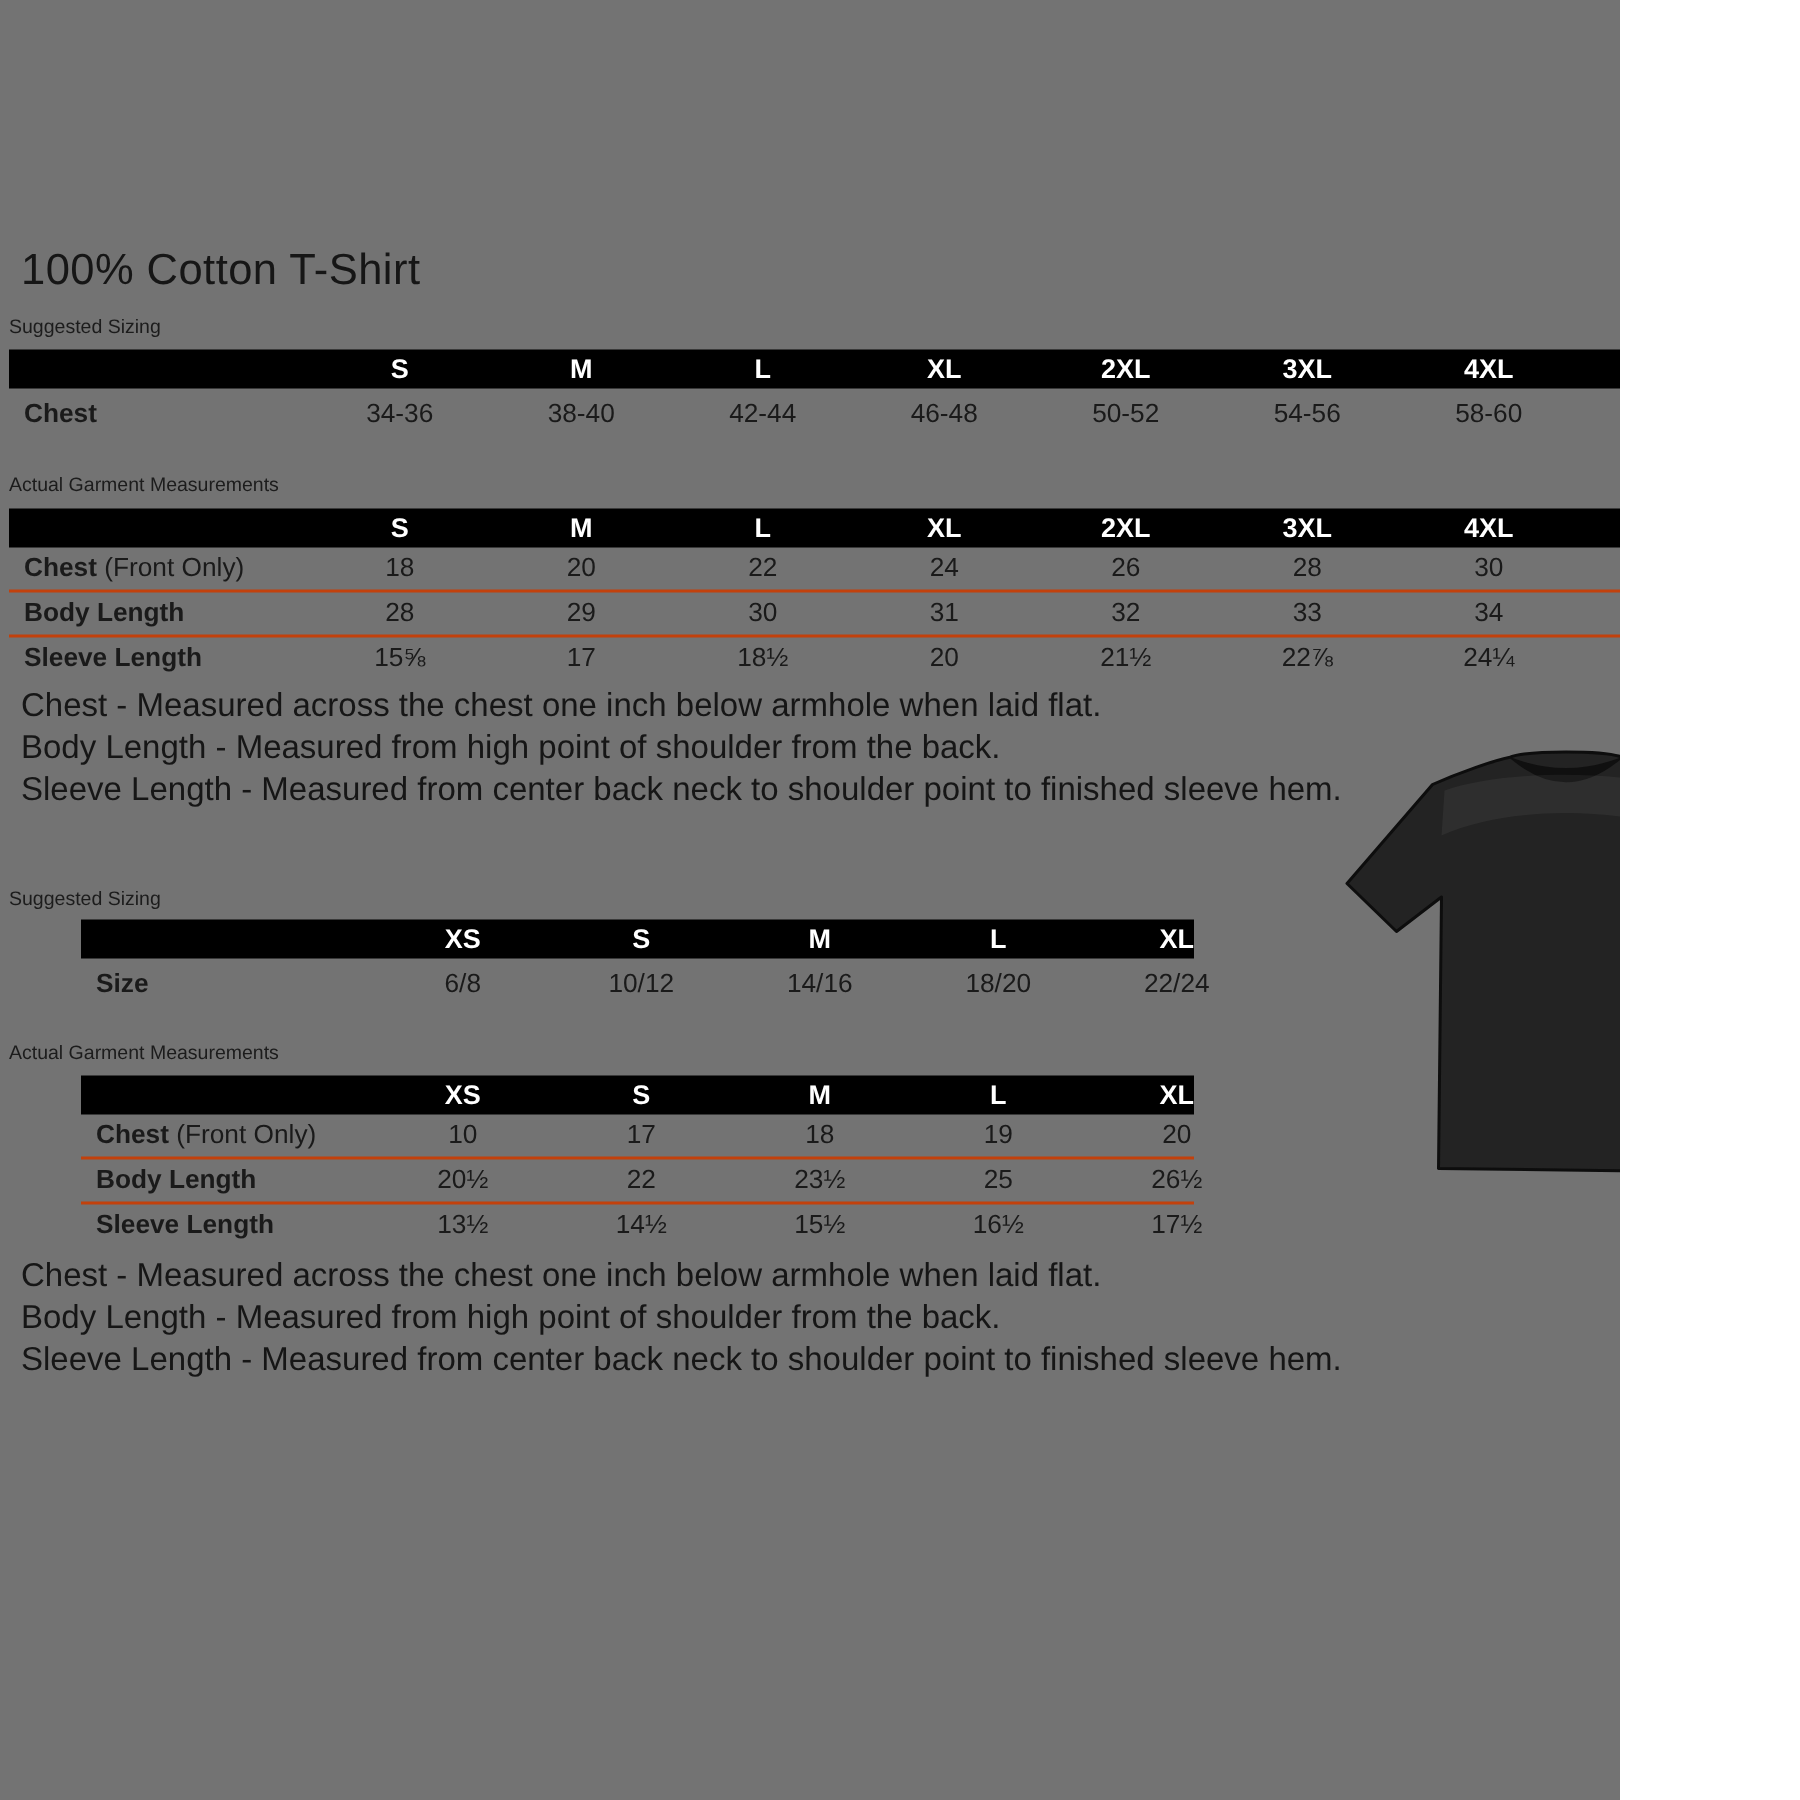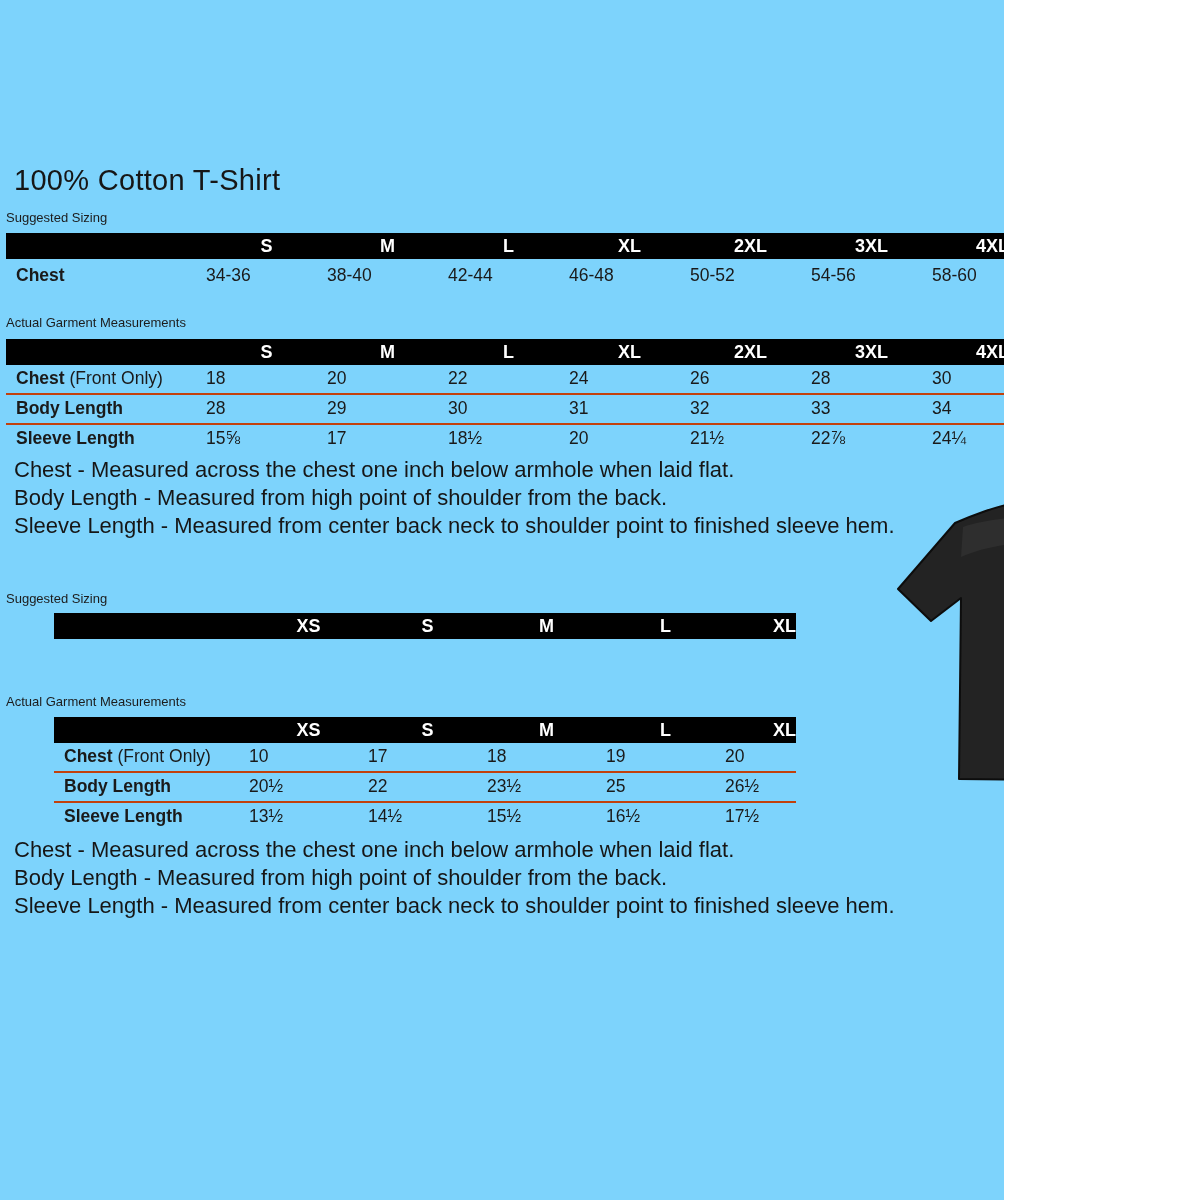--- a/index.html
+++ b/index.html
@@ -1,18 +1,18 @@
 <!DOCTYPE html>
 <html><head>
 <meta charset="utf-8">
 <style>
   html, body { margin:0; padding:0; background:#ffffff; }
   .page {
-    position:relative; width:1004px; height:1200px;
-    background:#7dd3fc; overflow:hidden;
+    position:relative; width:1080px; height:1200px;
+    background:#737373; overflow:hidden;
     font-family:"Liberation Sans","DejaVu Sans",sans-serif;
     color:#111111;
   }
   .h-adult {
     position:absolute; left:14px; top:164px;
     font-size:29px; font-weight:400; letter-spacing:0.3px; color:#161616;
   }
   .banner {
     position:absolute; left:347px; top:168px; width:550px; height:39px;
     background:#000000; color:#ffffff; text-align:center;
@@ -35,21 +35,21 @@
 
   .thead {
     background:#000000; color:#ffffff; font-weight:700; font-size:18px;
     height:26px; line-height:26px;
   }
   .th { text-align:center; }
   .trow { font-size:17.5px; color:#1a1a1a; }
   .row-suggested { height:33px; line-height:32px; }
   .row-actual { height:28px; line-height:27px; }
   .sep { border-bottom:2px solid #c2410c; }
-  .td { text-align:left; }
+  .td { text-align:center; }
   .rowlabel { padding-left:10px; white-space:nowrap; }
   .bold { font-weight:700; }
 
   .notes { position:absolute; left:14px; font-size:22px; line-height:28px; color:#161616; }
   .notes-adult { top:456px; }
   .notes-youth { top:836px; }
   .notes div { white-space:nowrap; }
 
   .h-youth {
     position:absolute; left:5px; top:546px;
@@ -150,20 +150,28 @@
   <div class="section-label lbl-youth-suggested">Suggested Sizing</div>
 
   <div class="sizing-table t-youth-suggested">
     <div class="grid-youth thead">
       <div></div>
       <div class="th">XS</div>
       <div class="th">S</div>
       <div class="th">M</div>
       <div class="th">L</div>
       <div class="th">XL</div>
+    </div>
+    <div class="grid-youth trow row-suggested">
+      <div class="rowlabel"><span class="bold">Size</span></div>
+      <div class="td">6/8</div>
+      <div class="td">10/12</div>
+      <div class="td">14/16</div>
+      <div class="td">18/20</div>
+      <div class="td">22/24</div>
     </div>
   </div>
 
   <div class="section-label lbl-youth-actual">Actual Garment Measurements</div>
 
   <div class="sizing-table t-youth-actual">
     <div class="grid-youth thead">
       <div></div>
       <div class="th">XS</div>
       <div class="th">S</div>

